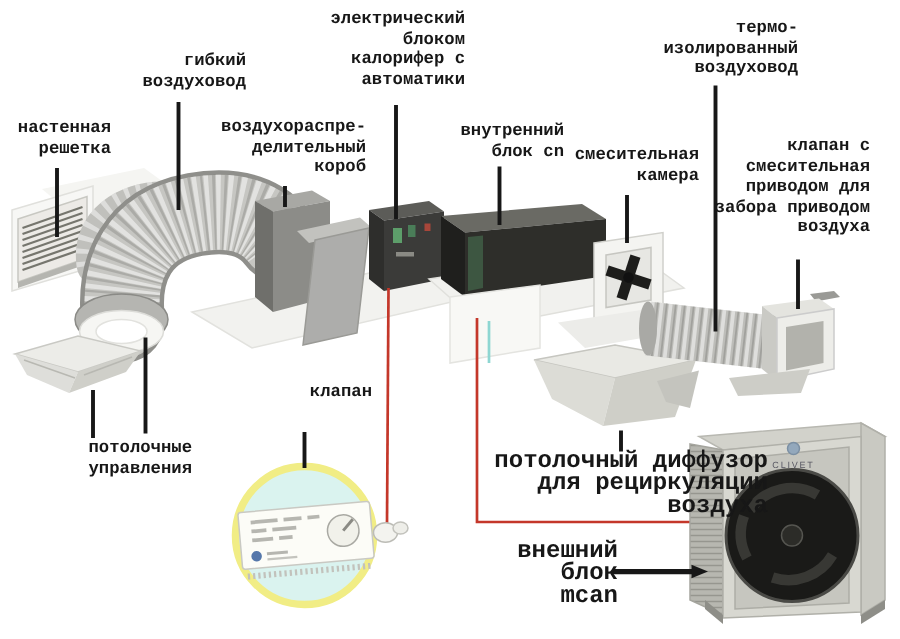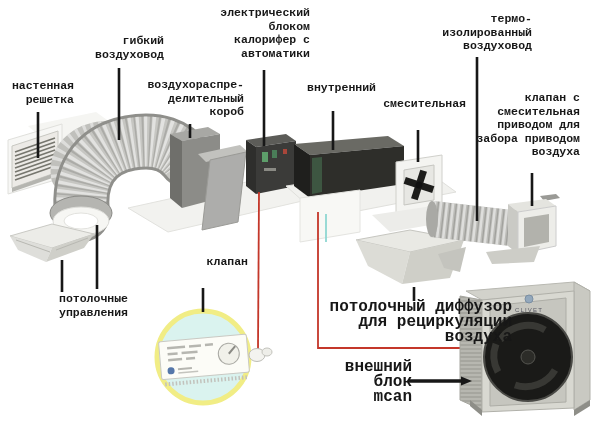--- a/index.html
+++ b/index.html
@@ -207,24 +207,26 @@
 
 <div class="lbl" style="left:216px;top:6px;width:94px">
   <span>электрический</span>
   <span>блоком</span>
   <span>калорифер с</span>
   <span>автоматики</span>
 </div>
 
 <div class="lbl" style="left:290px;top:81px;width:86px">
   <span>внутренний</span>
+  <span>блок cn</span>
 </div>
 
 <div class="lbl" style="left:372px;top:97px;width:94px">
   <span>смесительная</span>
+  <span>камера</span>
 </div>
 
 <div class="lbl" style="left:420px;top:12px;width:112px">
   <span>термо-</span>
   <span>изолированный</span>
   <span>воздуховод</span>
 </div>
 
 <div class="lbl" style="left:476px;top:91px;width:104px">
   <span>клапан с</span>

